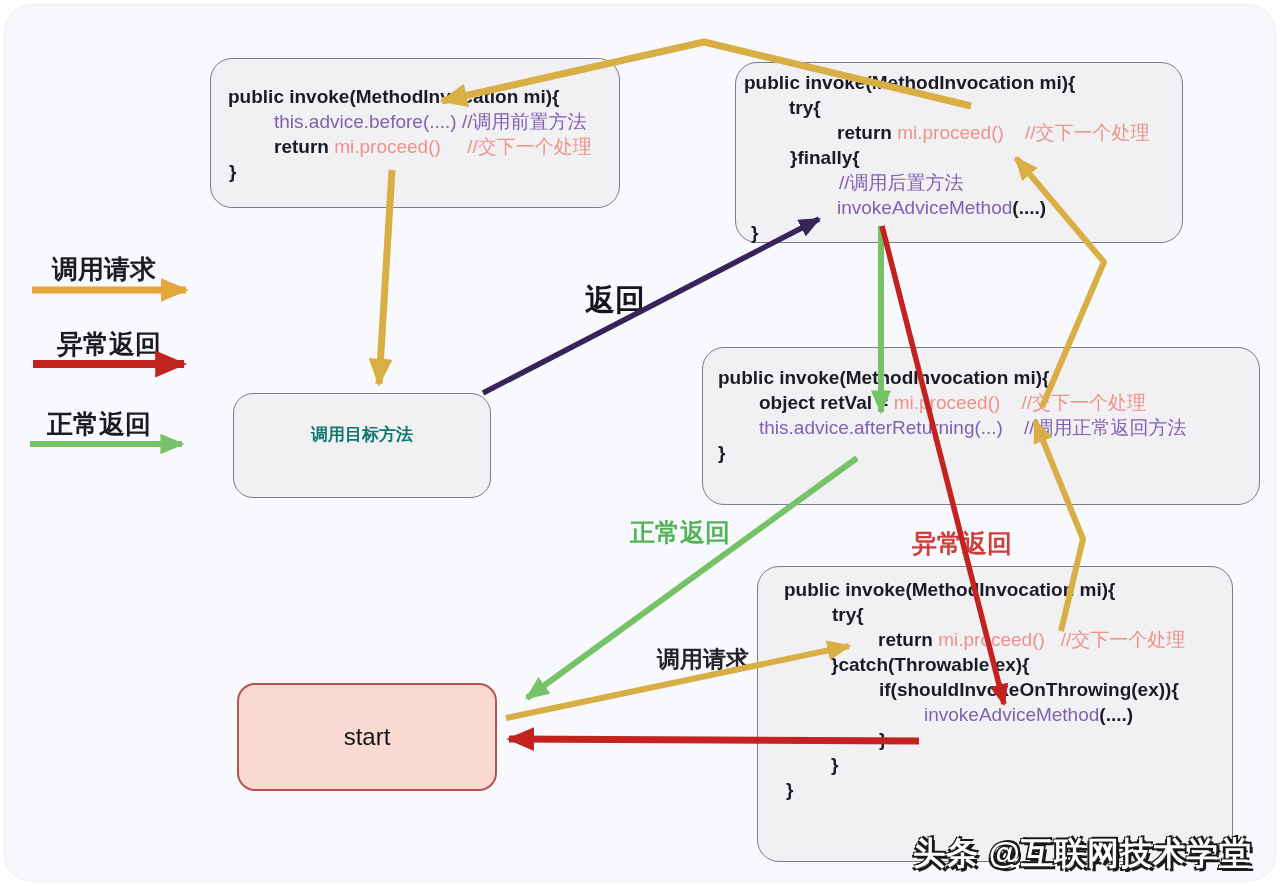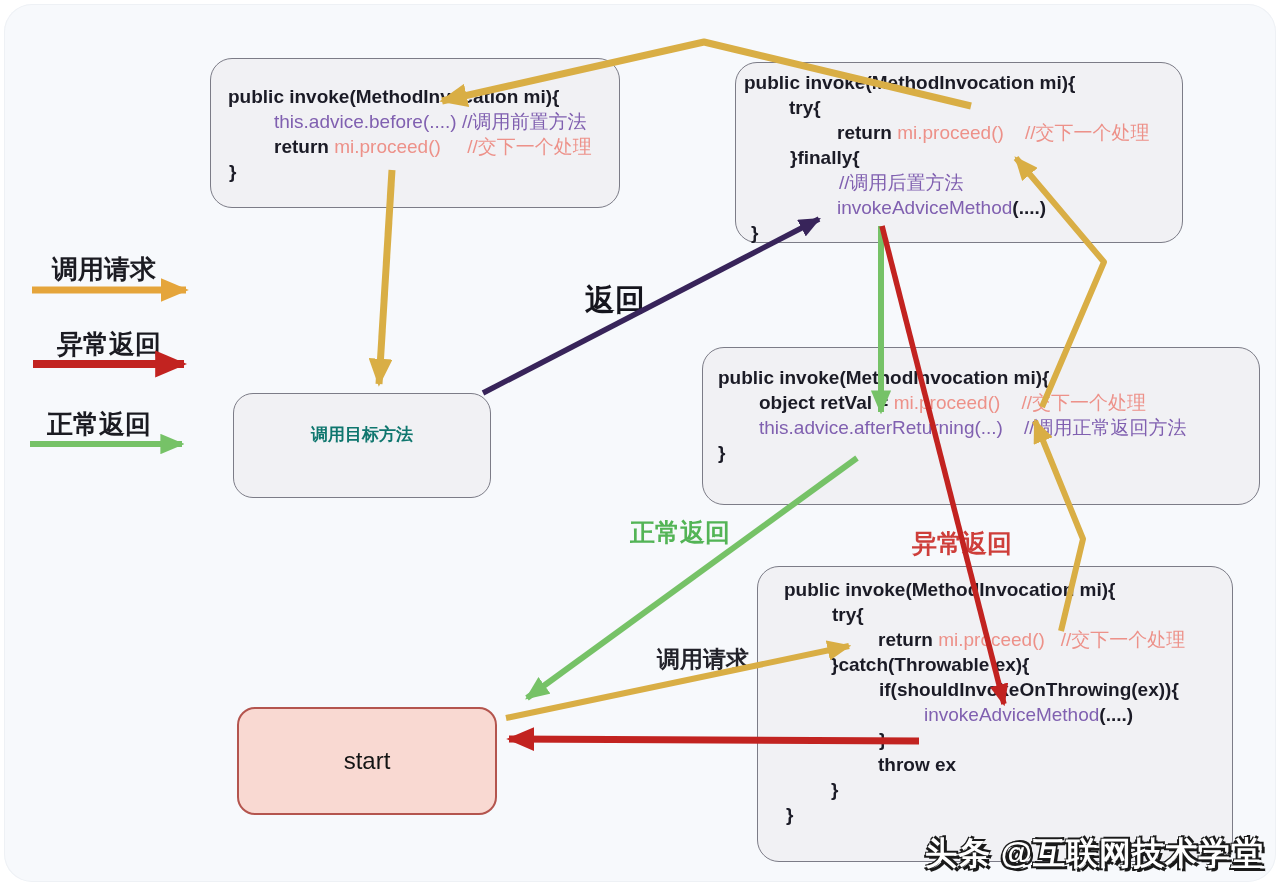--- a/index.html
+++ b/index.html
@@ -14,25 +14,25 @@
   .p{color:#8060b0;}
   .s{color:#ed9189;}
   .lbl{position:absolute;font-weight:bold;z-index:4;white-space:nowrap;}
   .legend-lbl{position:absolute;font-size:26px;font-weight:bold;color:#1b1b22;z-index:4;white-space:nowrap;}
   .arrows{position:absolute;left:0;top:0;width:1280px;height:886px;z-index:6;pointer-events:none;}
   .targetbox{position:absolute;left:233px;top:393px;width:258px;height:105px;
              background:#f1f1f4;border:1.6px solid #7c7c87;border-radius:20px;
              box-sizing:border-box;text-align:center;padding-top:29px;z-index:2;}
   .targetbox .t1{font-size:17px;font-weight:bold;color:#0f766e;line-height:23px;}
   .targetbox .t2{font-size:17px;color:#8060b0;line-height:23px;}
-  .startbox{position:absolute;left:237px;top:707px;width:260px;height:108px;
+  .startbox{position:absolute;left:237px;top:683px;width:260px;height:108px;
             background:#f9d9d2;border:2px solid #b4554e;border-radius:18px;
             box-sizing:border-box;display:flex;align-items:center;justify-content:center;
             font-size:24px;color:#141414;z-index:2;}
-  .watermark{position:absolute;right:16px;bottom:10px;font-size:32px;font-weight:bold;
+  .watermark{position:absolute;right:28px;bottom:10px;font-size:32px;font-weight:bold;
              color:#ffffff;z-index:8;letter-spacing:1px;
              text-shadow:3px 3px 0 #1a1a1a,-1px -1px 0 #1a1a1a,2px -2px 0 #1a1a1a,-2px 2px 0 #1a1a1a;}
 </style>
 </head>
 <body>
 
 <div class="stage">
   <div class="canvas"></div>
 
   <div class="legend-lbl" style="left:52px;top:252px">调用请求</div>
@@ -64,21 +64,20 @@
   </div>
 
   <div class="codebox" style="left:757px;top:566px;width:476px;height:296px;padding:10px 0 0 26px;">
     <div class="cl"><span class="k">public invoke(MethodInvocation mi){</span></div>
     <div class="cl" style="padding-left:48px"><span class="k">try{</span></div>
     <div class="cl" style="padding-left:94px"><span class="k">return </span><span class="s">mi.proceed()   //交下一个处理</span></div>
     <div class="cl" style="padding-left:47px"><span class="k">}catch(Throwable ex){</span></div>
     <div class="cl" style="padding-left:95px"><span class="k">if(shouldInvokeOnThrowing(ex)){</span></div>
     <div class="cl" style="padding-left:140px"><span class="p">invokeAdviceMethod</span><span class="k">(....)</span></div>
     <div class="cl" style="padding-left:95px"><span class="k">}</span></div>
-    <div class="cl" style="padding-left:94px"><span class="k">throw ex</span></div>
     <div class="cl" style="padding-left:47px"><span class="k">}</span></div>
     <div class="cl" style="padding-left:2px"><span class="k">}</span></div>
   </div>
 
   <div class="targetbox">
     <div class="t1">调用目标方法</div>
   </div>
 
   <div class="startbox">
     <span>start</span>

